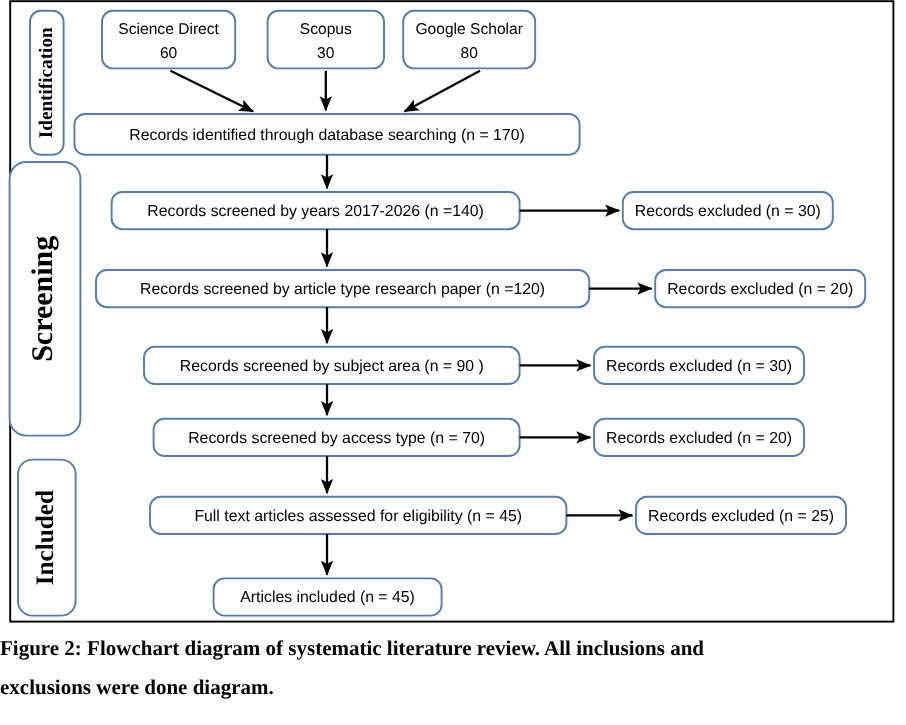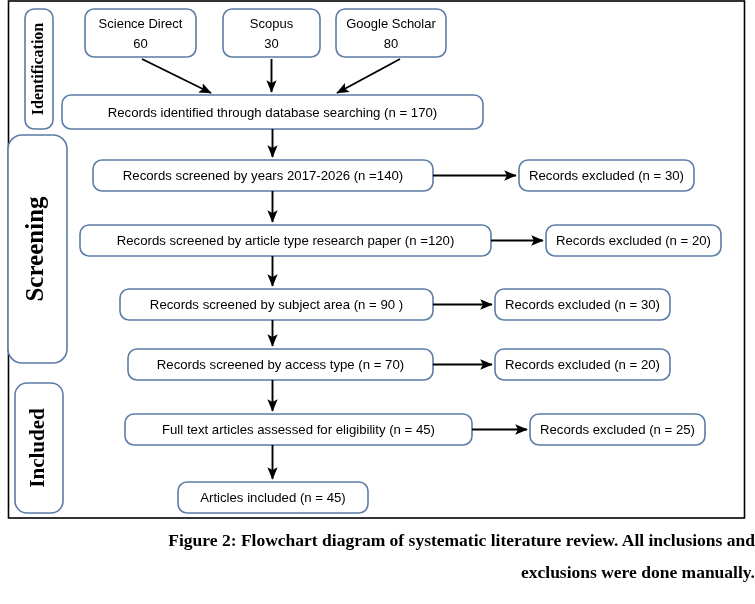--- a/index.html
+++ b/index.html
@@ -65,21 +65,21 @@
   .flow-arrow {
     stroke: #000000;
     stroke-width: 1.9;
     fill: none;
   }
   .caption {
     position: absolute;
     left: 0;
     top: 524px;
     width: 755px;
-    text-align: right;
+    text-align: left;
     font-family: "Liberation Serif", serif;
     font-weight: bold;
     font-size: 17.5px;
     line-height: 1.85;
     color: #000000;
   }
 </style>
 </head>
 <body>
 
@@ -202,16 +202,16 @@
     <line class="flow-arrow" x1="433" y1="175.5" x2="516" y2="175.5" marker-end="url(#arrowhead)"></line>
     <line class="flow-arrow" x1="491" y1="240.5" x2="543" y2="240.5" marker-end="url(#arrowhead)"></line>
     <line class="flow-arrow" x1="433" y1="304.5" x2="492" y2="304.5" marker-end="url(#arrowhead)"></line>
     <line class="flow-arrow" x1="433" y1="364.5" x2="492" y2="364.5" marker-end="url(#arrowhead)"></line>
     <line class="flow-arrow" x1="472" y1="429.5" x2="527" y2="429.5" marker-end="url(#arrowhead)"></line>
 
   </svg>
 
   <div class="caption">
     <div>Figure 2: Flowchart diagram of systematic literature review. All inclusions and</div>
-    <div>exclusions were done manually.</div>
+    <div>exclusions were done diagram.</div>
   </div>
 
 </div>
 
 </body></html>

